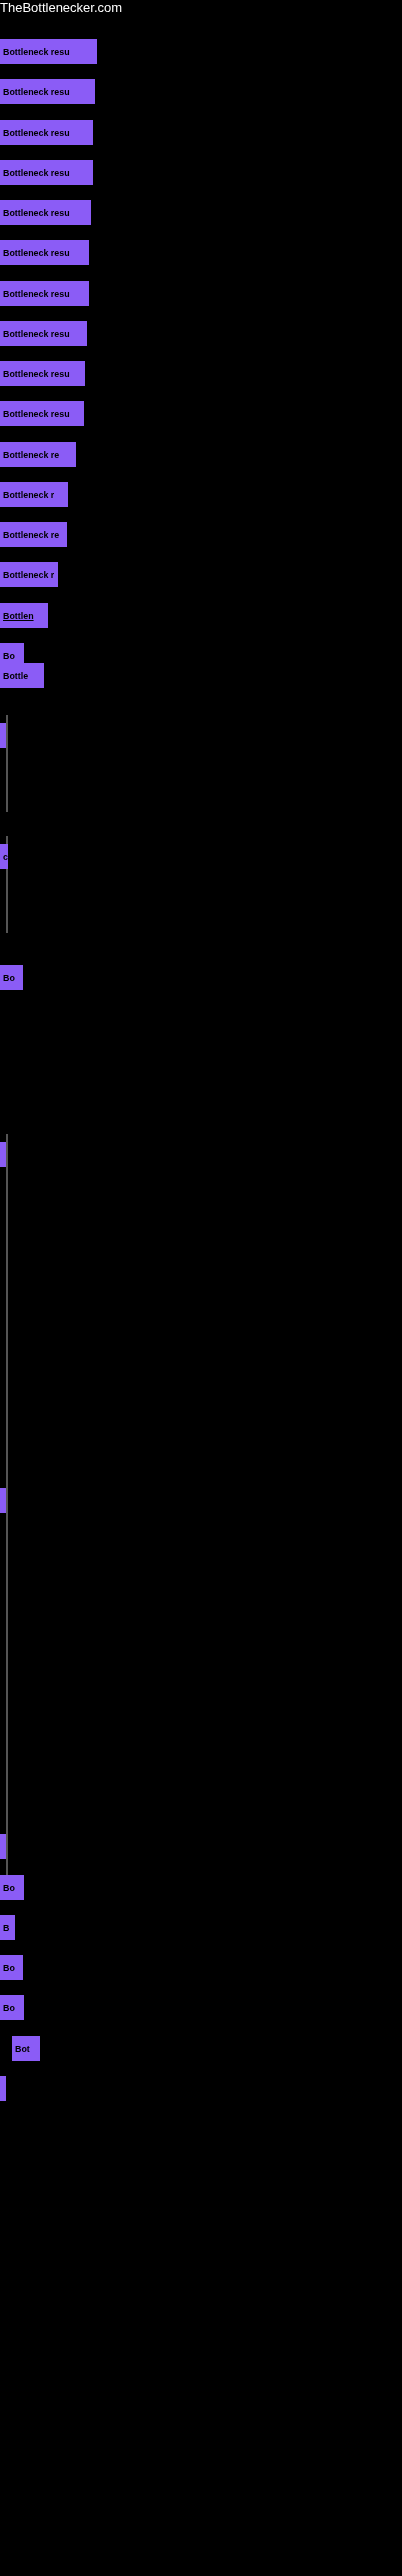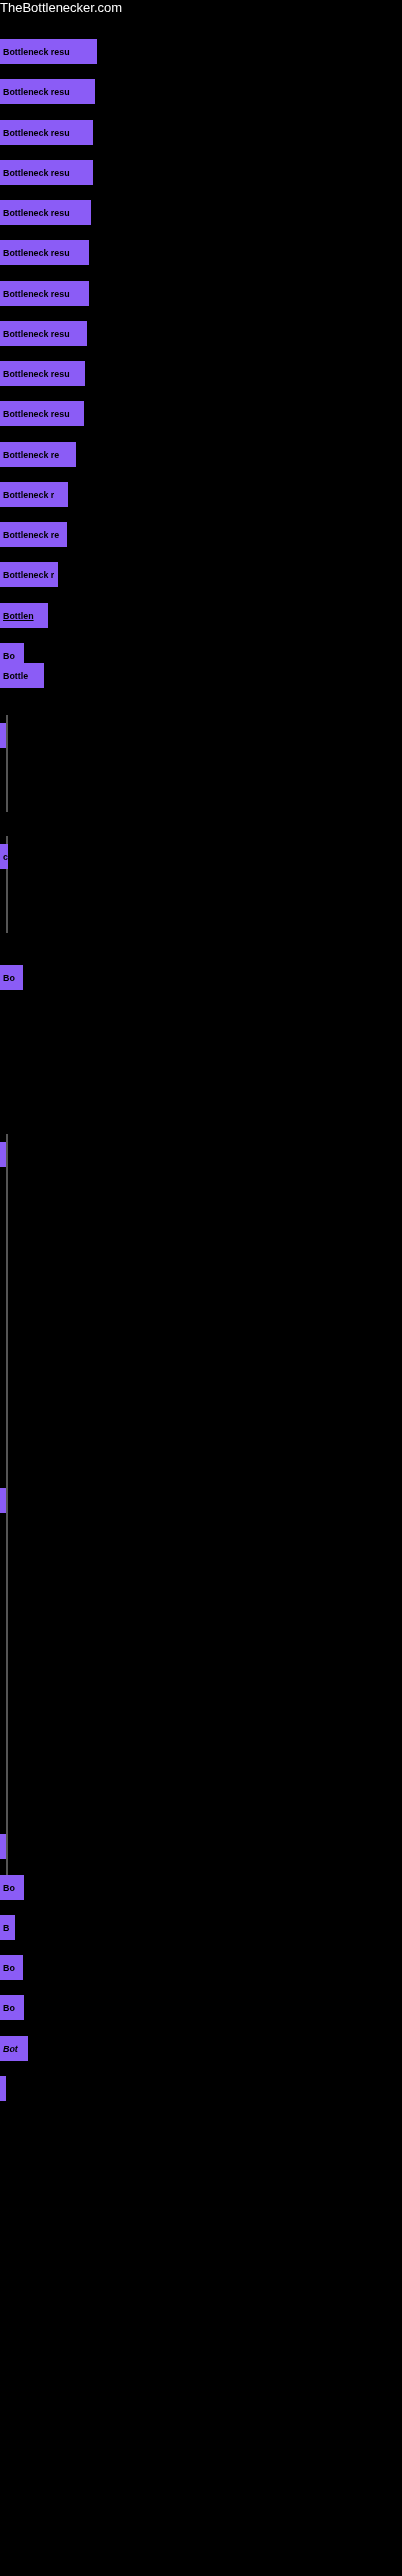--- a/index.html
+++ b/index.html
@@ -194,21 +194,21 @@
     <div class="bar-item" style="top: 1940px; left: 0px;">
       <div class="bar" style="width: 22.5px;">
         <span class="bar-label">Bo</span>
       </div>
     </div>
     <div class="bar-item" style="top: 1980px; left: 0px;">
       <div class="bar" style="width: 24px;">
         <span class="bar-label">Bo</span>
       </div>
     </div>
-    <div class="bar-item" style="top: 2021px; left: 0px; font-style: italic;">
+    <div class="bar-item" style="top: 2021px; left: 12px;">
       <div class="bar" style="width: 28px;">
         <span class="bar-label">Bot</span>
       </div>
     </div>
     <div class="bar-item" style="top: 2061px; left: 0px;">
       <div class="bar" style="width: 6.4px;"></div>
     </div>
   </div>
 
 

